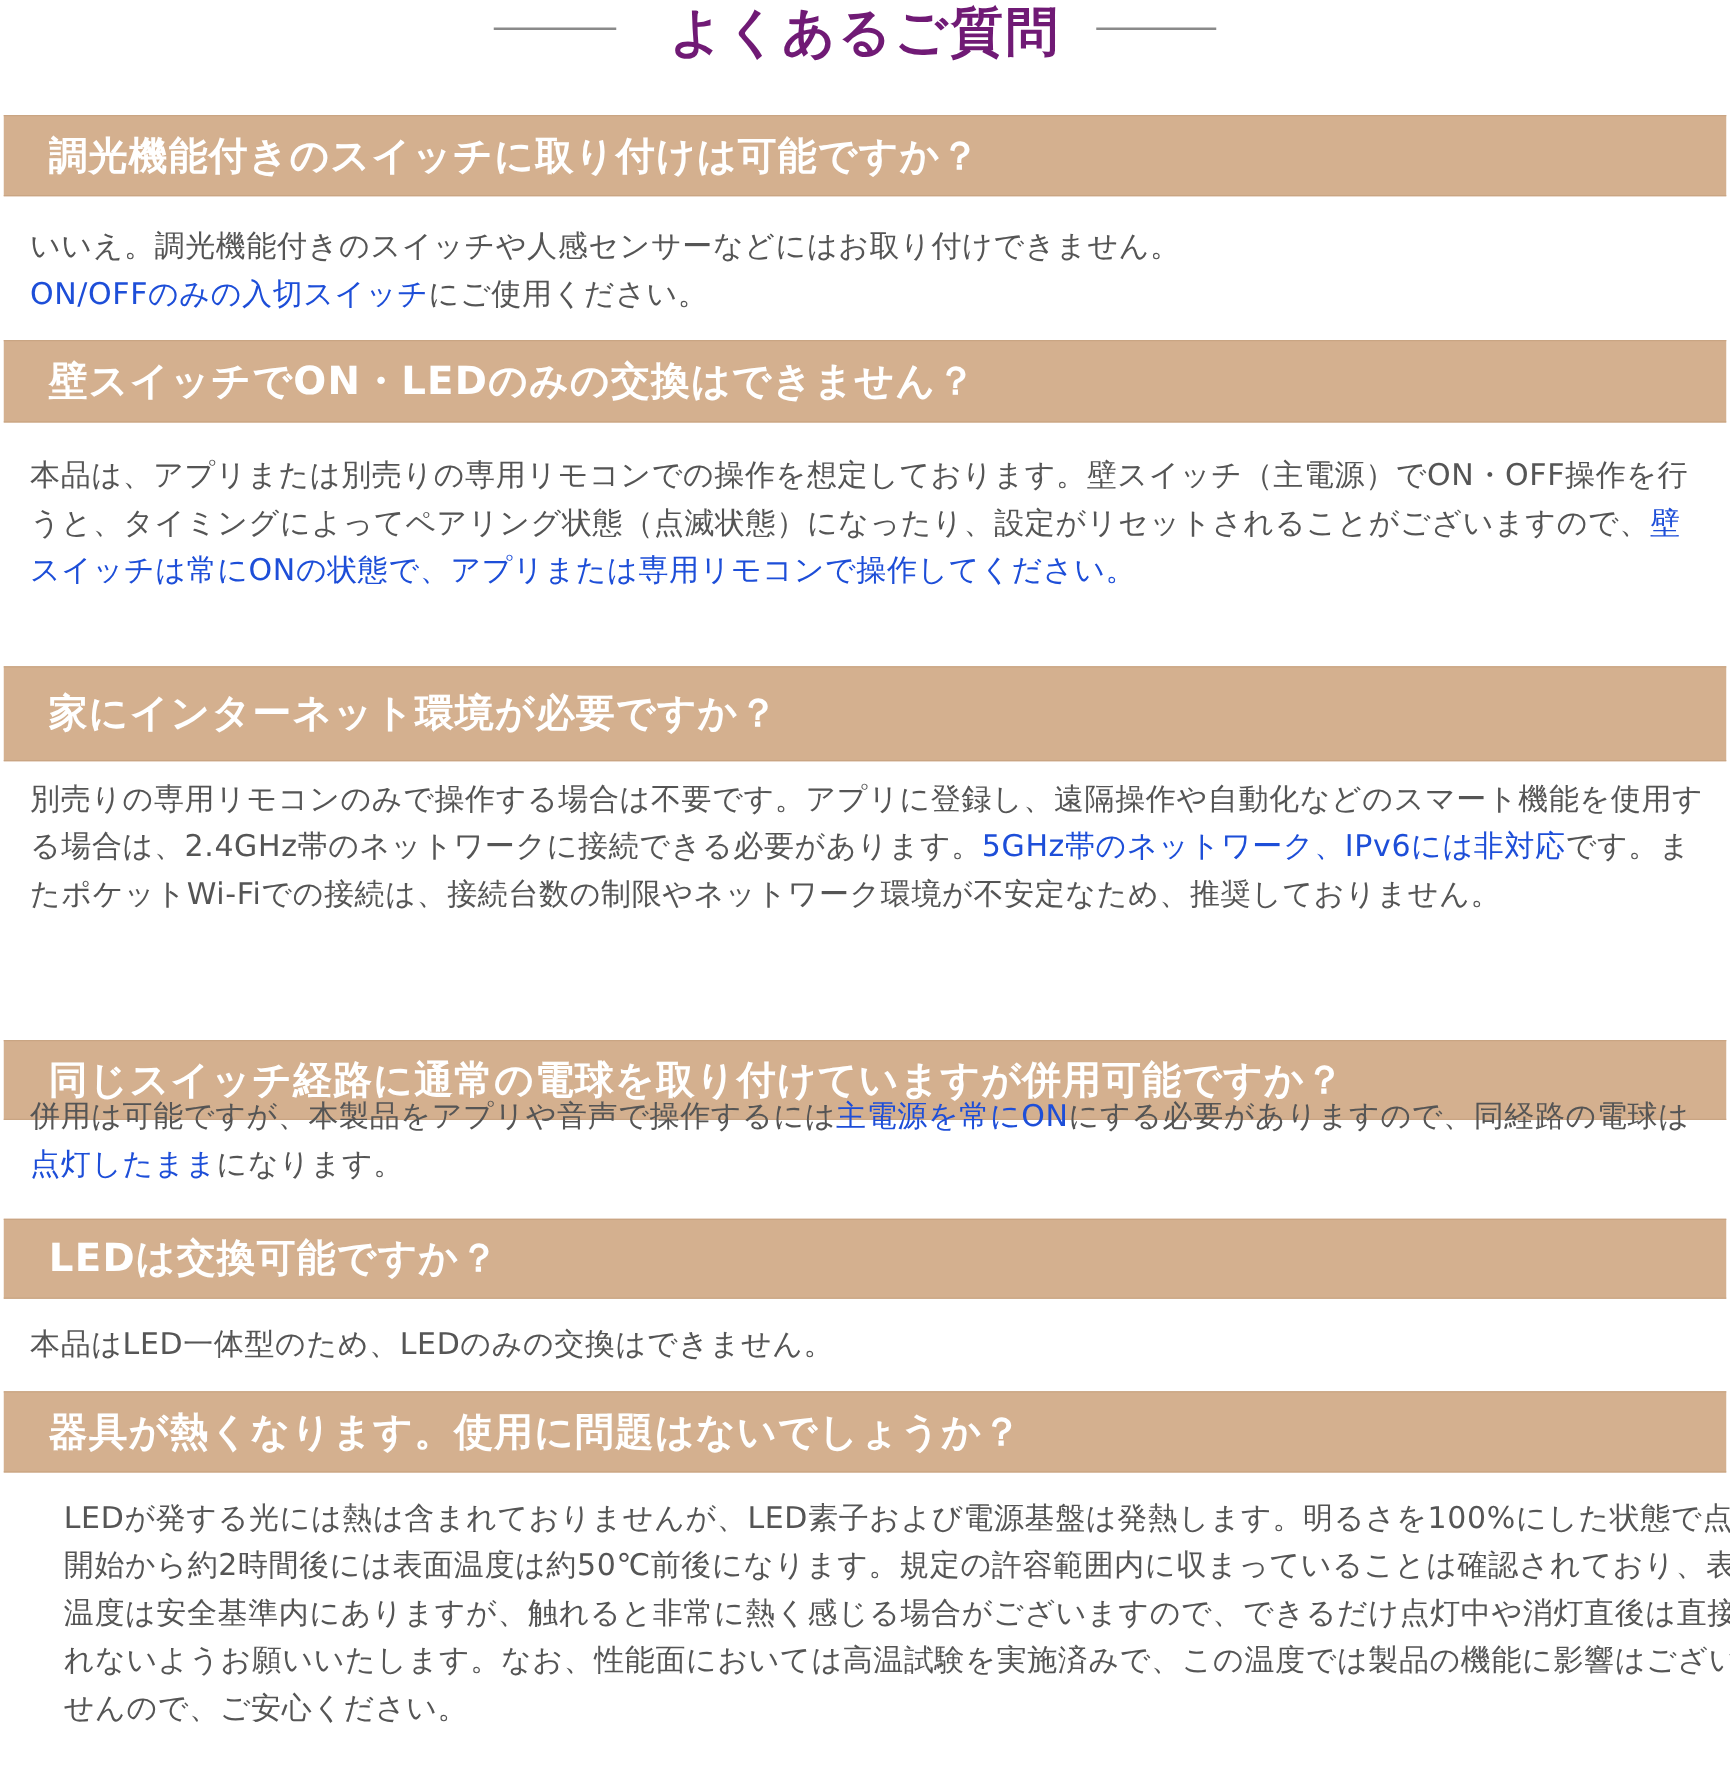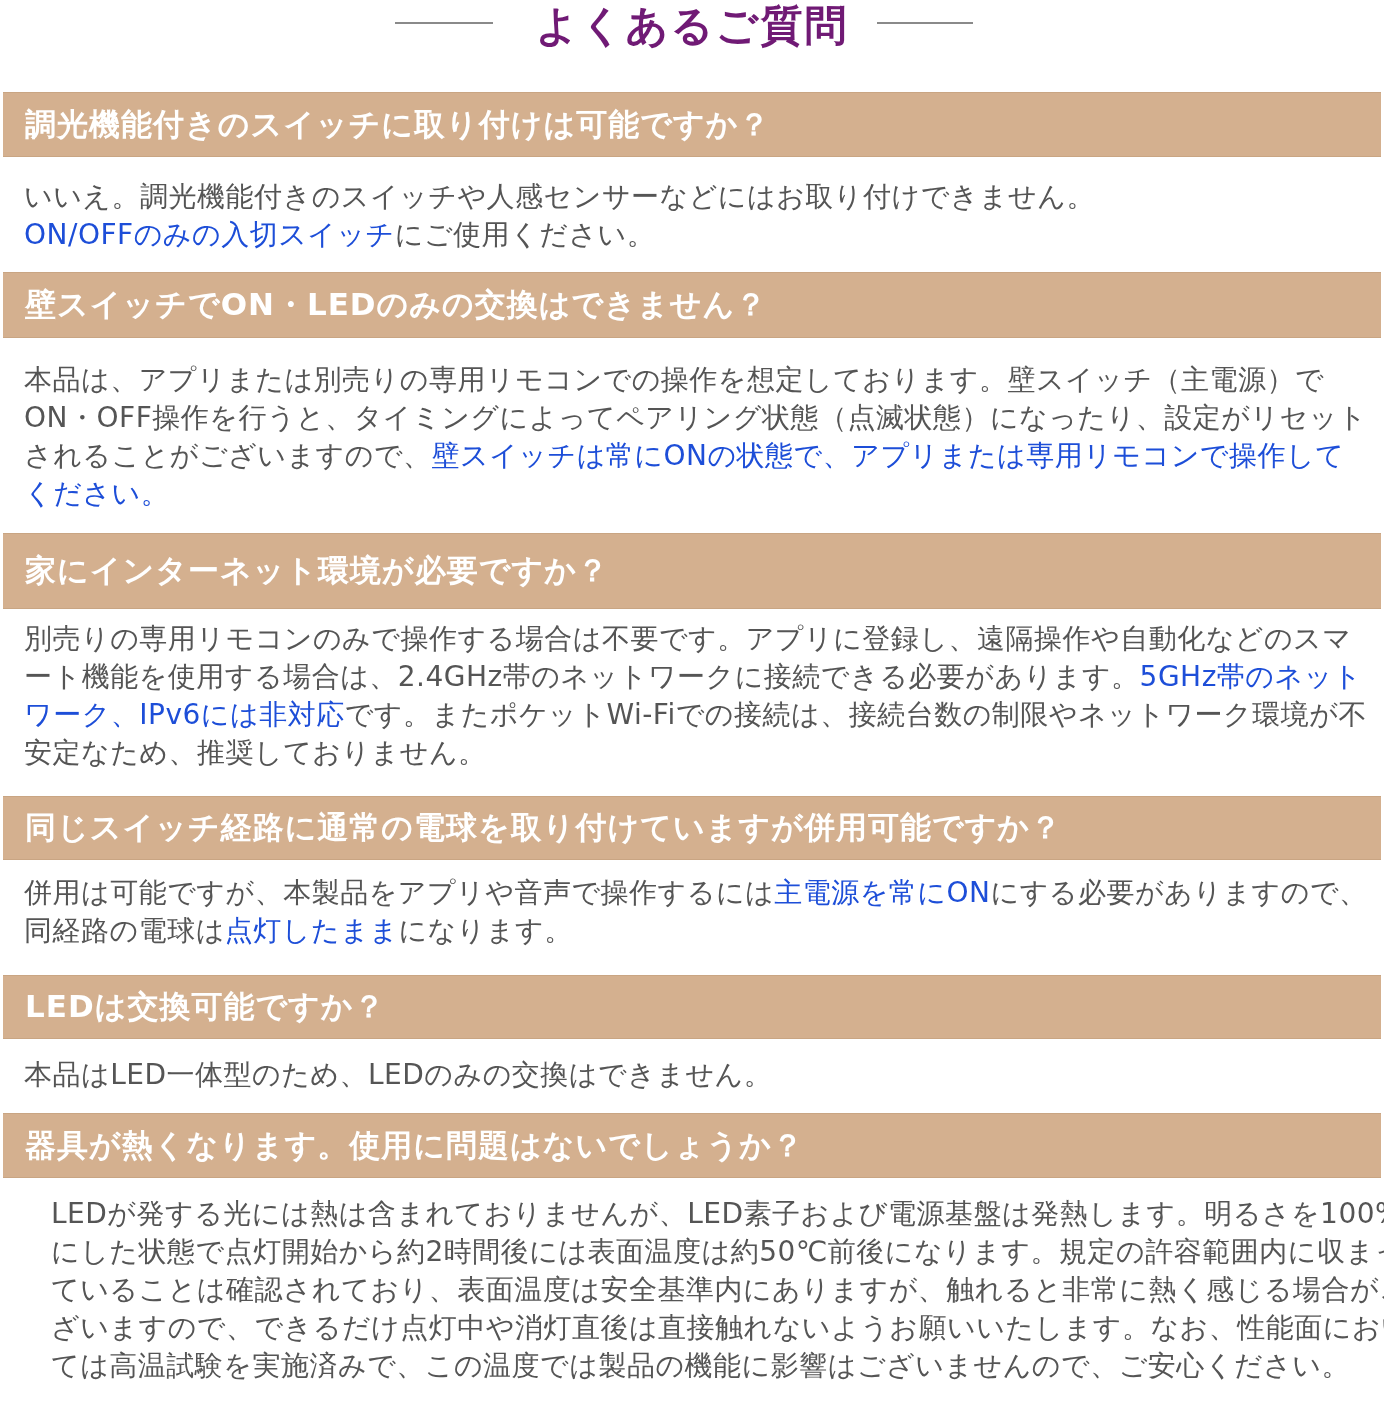--- a/index.html
+++ b/index.html
@@ -20,26 +20,26 @@
     position: absolute; left: 0; width: 1384px; top: 0px; text-align: center;
     font-size: 42px; font-weight: bold; color: #701a75; letter-spacing: 2px; line-height: 52px;
   }
   .q-bar {
     position: absolute; left: 3px; width: 1378px; background: #d4b08f;
     border-top: 1px solid #c9a583; border-bottom: 1px solid #c9a583;
     box-sizing: border-box;
     display: flex; align-items: center;
   }
   .q-text {
-    color: #ffffff; font-weight: bold; font-size: 31px; padding-left: 22px;
+    color: #ffffff; font-weight: bold; font-size: 31px; padding-left: 36px;
     letter-spacing: 1px; white-space: nowrap;
   }
   .answer {
     position: absolute; left: 24px; width: 1345px;
-    font-size: 28px; line-height: 38px; color: #555555; letter-spacing: 0.5px;
+    font-size: 24px; line-height: 38px; color: #555555; letter-spacing: 0.5px;
   }
   .answer.wide { left: 3px; width: 1378px; }
   .hl { color: #1d4ed8; }
 </style>
 </head>
 <body>
 
 <div class="title-row">
   <div class="title-line left"></div>
   <div class="title-text">よくあるご質問</div>
@@ -61,21 +61,21 @@
   <span>本品は、アプリまたは別売りの専用リモコンでの操作を想定しております。壁スイッチ（主電源）でON・OFF操作を行うと、タイミングによってペアリング状態（点滅状態）になったり、設定がリセットされることがございますので、</span><span class="hl">壁スイッチは常にONの状態で、アプリまたは専用リモコンで操作してください。</span>
 </div>
 
 <div class="q-bar" style="top:533px;height:76px;">
   <span class="q-text">家にインターネット環境が必要ですか？</span>
 </div>
 <div class="answer" style="top:620px;">
   <span>別売りの専用リモコンのみで操作する場合は不要です。アプリに登録し、遠隔操作や自動化などのスマート機能を使用する場合は、2.4GHz帯のネットワークに接続できる必要があります。</span><span class="hl">5GHz帯のネットワーク、IPv6には非対応</span><span>です。またポケットWi-Fiでの接続は、接続台数の制限やネットワーク環境が不安定なため、推奨しておりません。</span>
 </div>
 
-<div class="q-bar" style="top:796px;height:64px;">
+<div class="q-bar" style="top:832px;height:64px;">
   <span class="q-text">同じスイッチ経路に通常の電球を取り付けていますが併用可能ですか？</span>
 </div>
 <div class="answer" style="top:874px;">
   <span>併用は可能ですが、本製品をアプリや音声で操作するには</span><span class="hl">主電源を常にON</span><span>にする必要がありますので、同経路の電球は</span><span class="hl">点灯したまま</span><span>になります。</span>
 </div>
 
 <div class="q-bar" style="top:975px;height:64px;">
   <span class="q-text">LEDは交換可能ですか？</span>
 </div>
 <div class="answer" style="top:1056px;">

